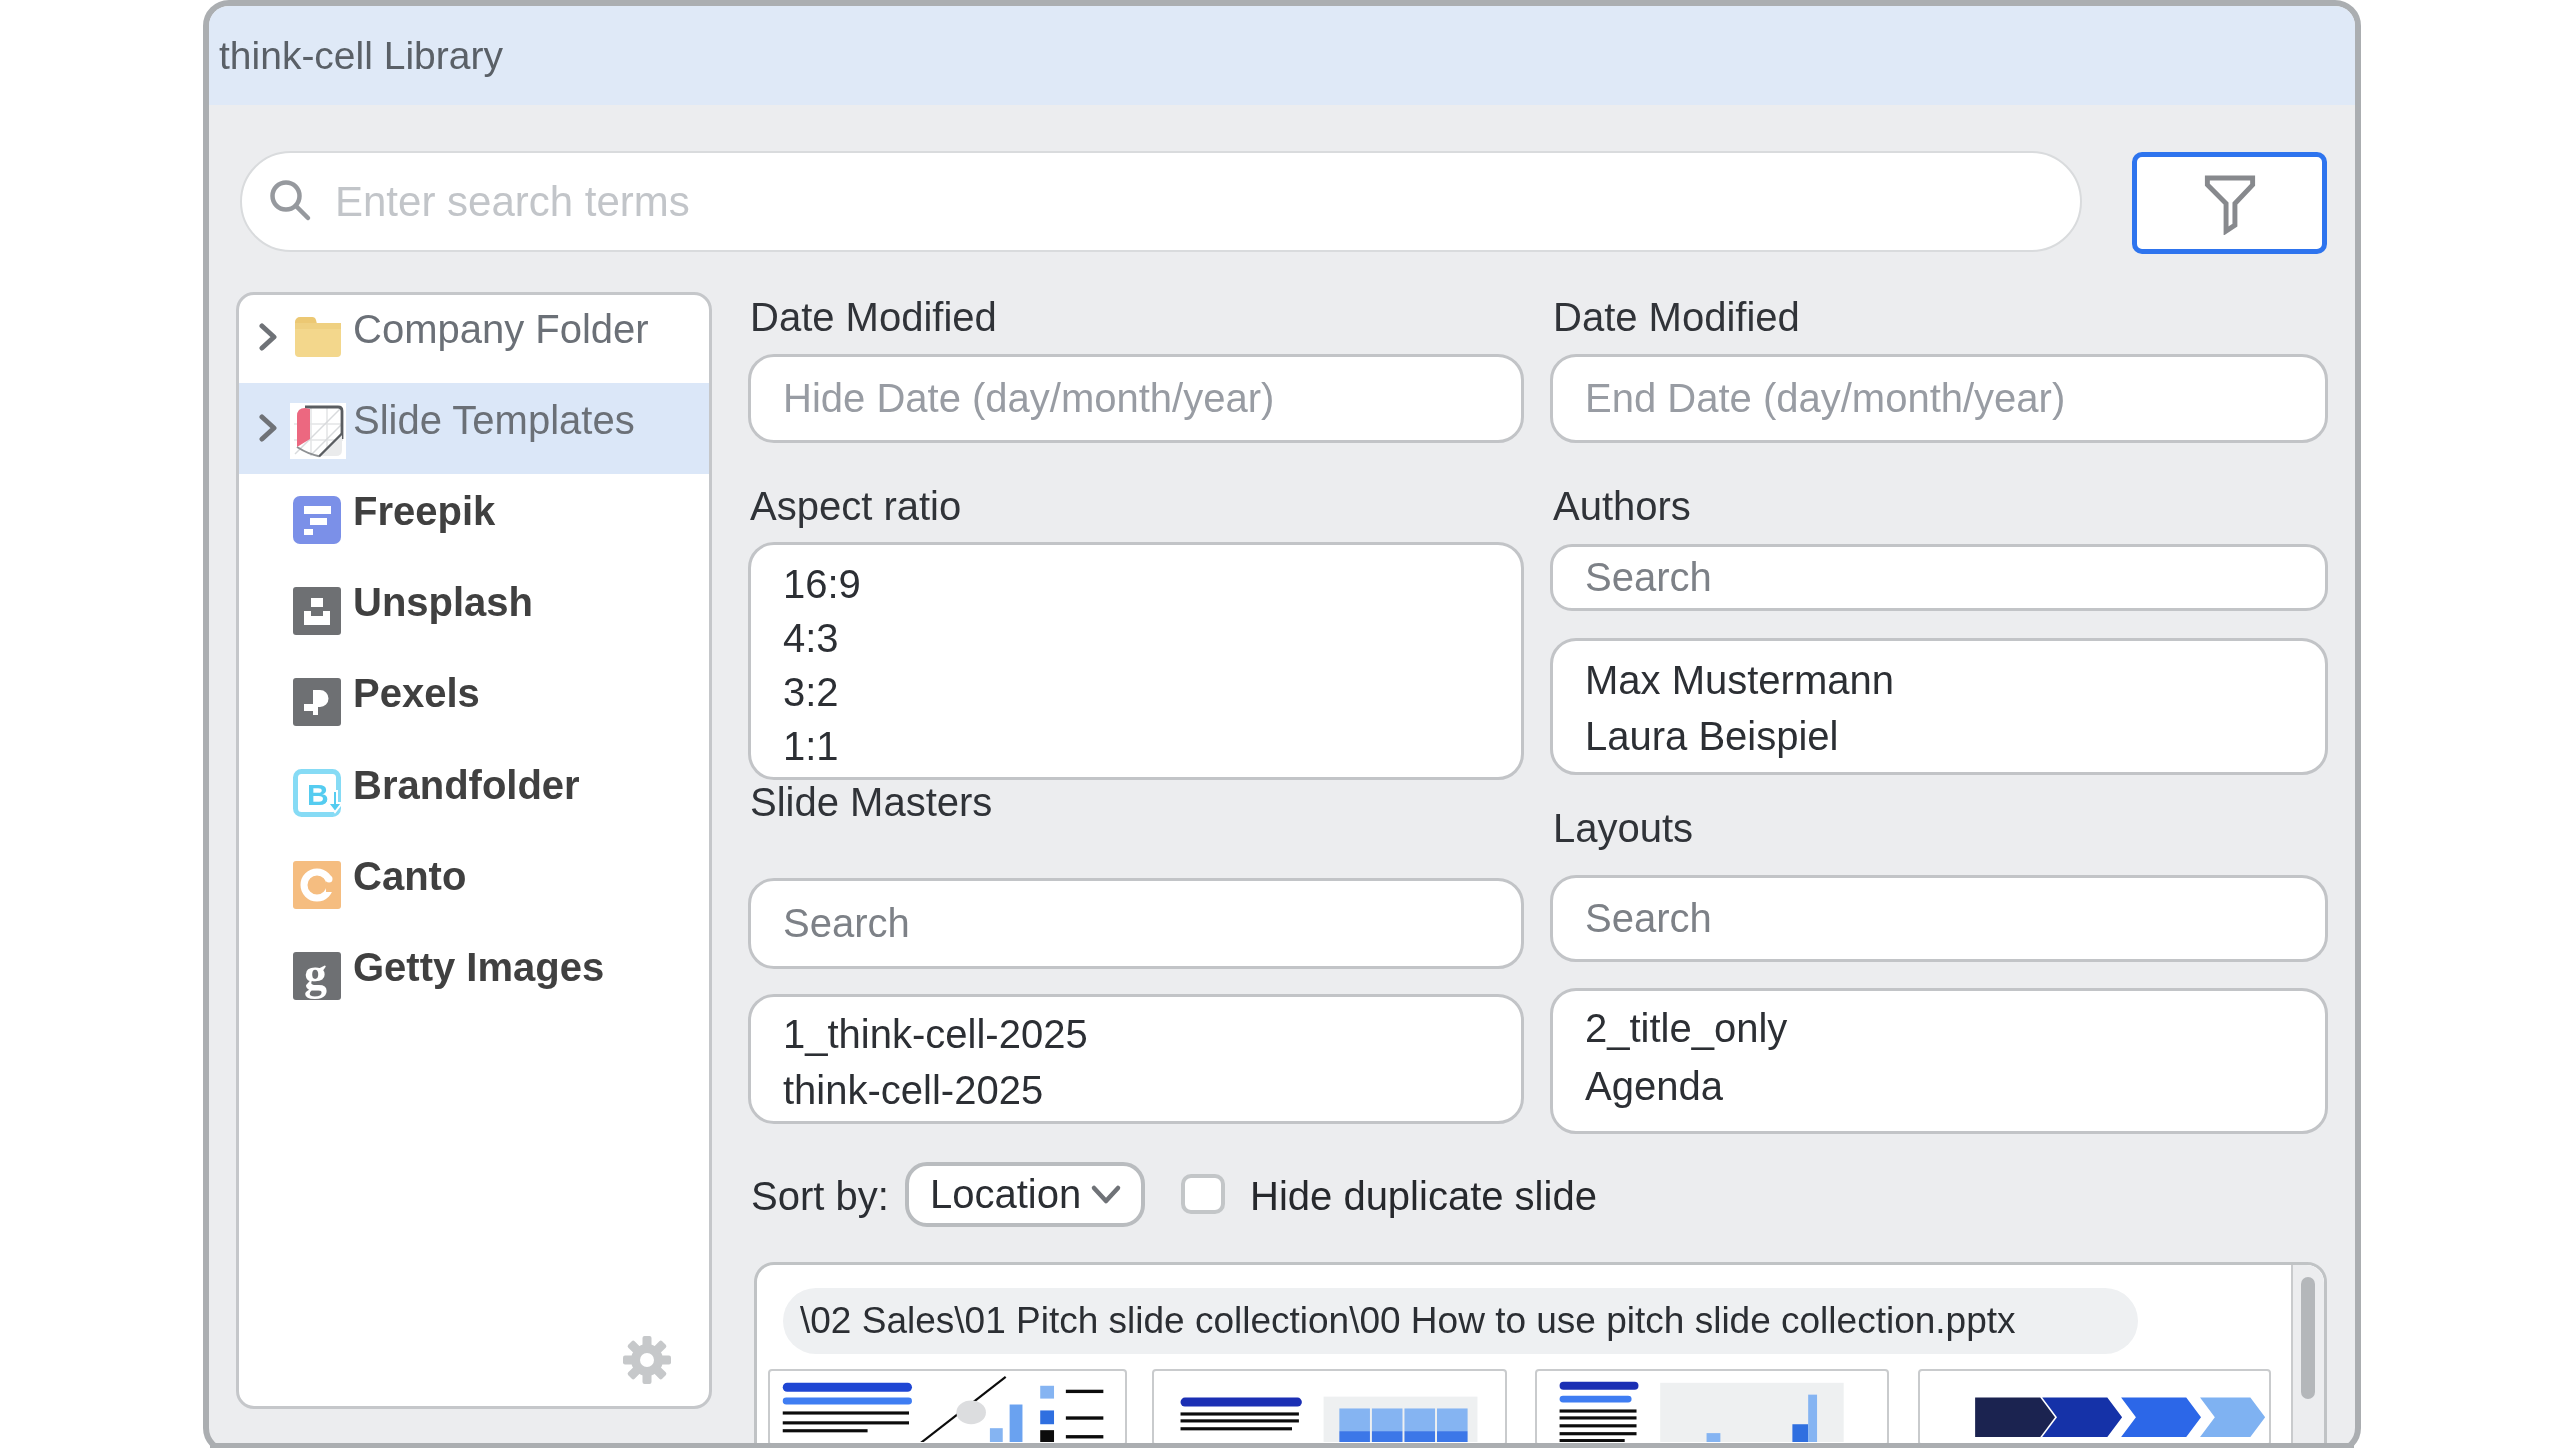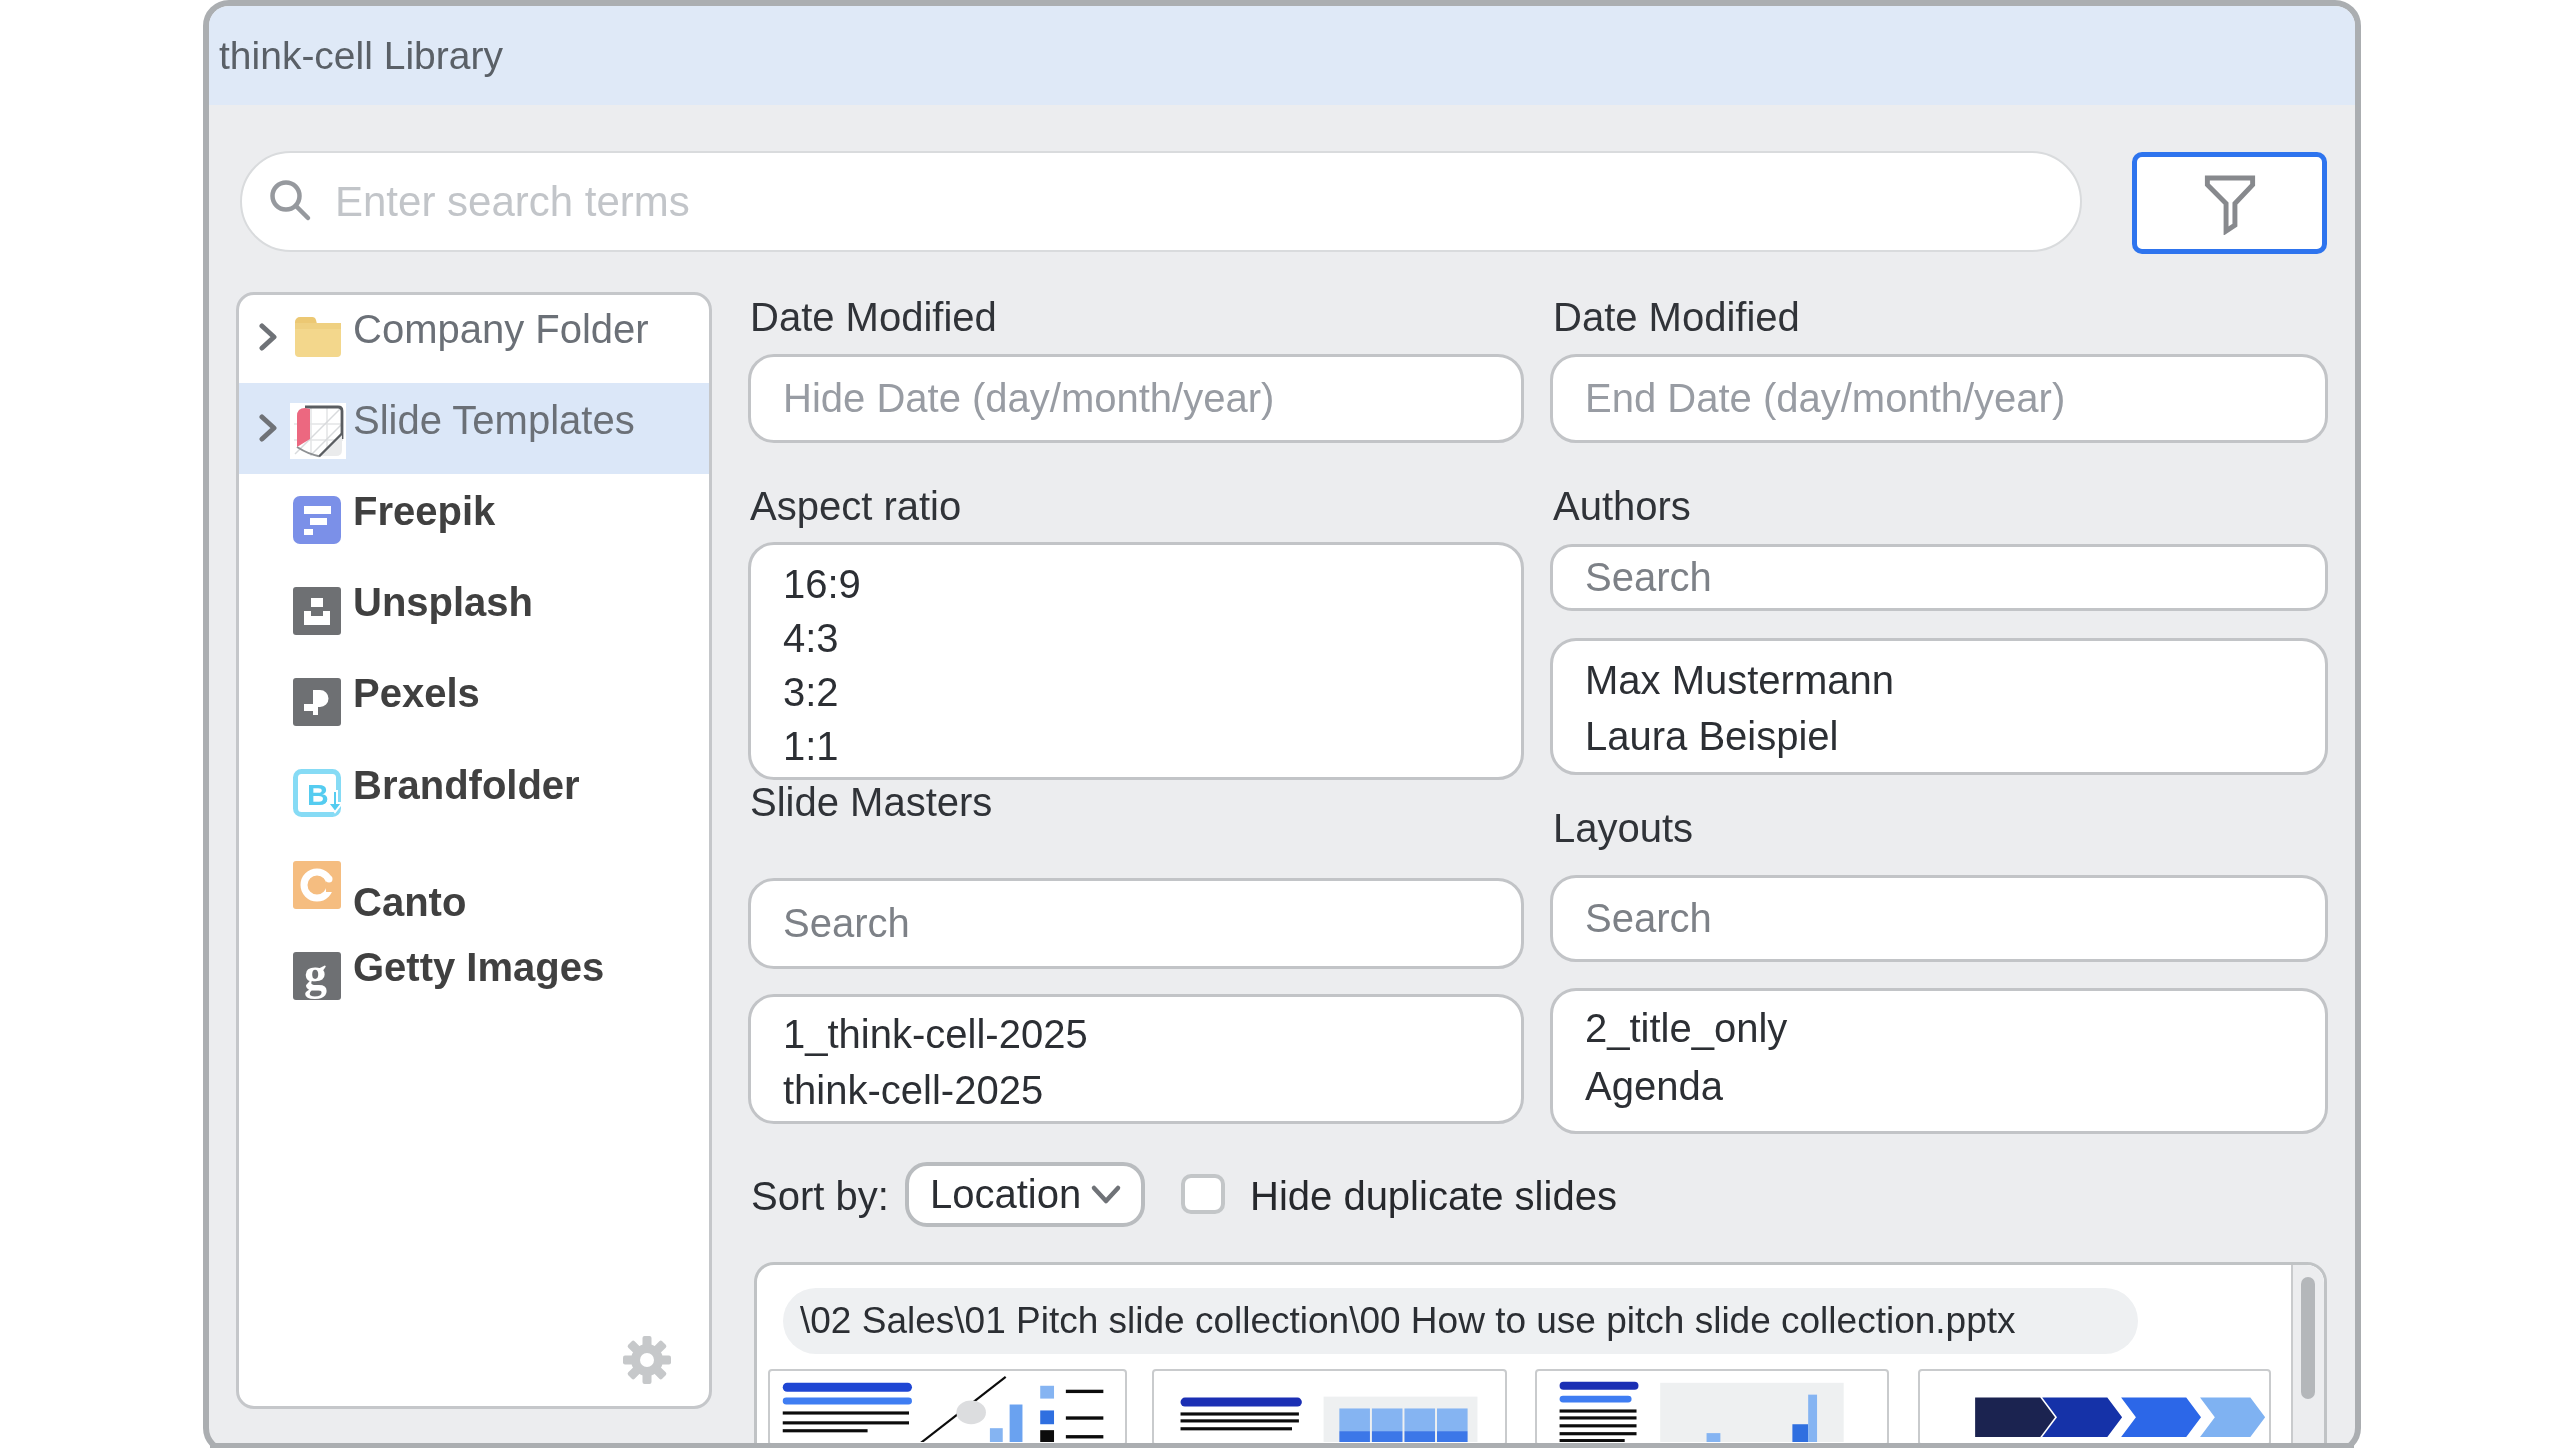--- a/index.html
+++ b/index.html
@@ -136,21 +136,21 @@
 <div class="abs row" style="top:748px;">
     <span class="rowtxt2">Brandfolder</span>
   </div>
 
 <svg class="abs" style="left:293px; top:861px;" width="48" height="48" viewBox="0 0 48 48">
   <rect x="0" y="0" width="48" height="48" rx="3" fill="#f5bd80"></rect>
   <circle cx="24" cy="24" r="13" fill="none" stroke="#fff" stroke-width="7"></circle>
   <rect x="33" y="17" width="10" height="14" fill="#f5bd80"></rect>
   <circle cx="36" cy="18" r="3.5" fill="#fff"></circle>
 </svg>
-<div class="abs row" style="top:865px;justify-content:center;">
+<div class="abs row" style="top:839px;justify-content:center;">
     <span class="rowtxt2">Canto</span>
   </div>
 
 <svg class="abs" style="left:293px; top:952px;" width="48" height="48" viewBox="0 0 48 48">
   <rect x="0" y="0" width="48" height="48" rx="3" fill="#6e7073"></rect>
   <text x="11" y="37" font-family="Liberation Serif, serif" font-weight="bold" font-size="46" fill="#fff">g</text>
 </svg>
 <div class="abs row" style="top:930px;">
     <span class="rowtxt2">Getty Images</span>
   </div>
@@ -206,21 +206,21 @@
 <div class="abs input" style="left:1550px; top:988px; width:778px; height:146px;"></div>
 <div class="abs itemtxt" style="left:1585px; top:999px; line-height:58px;">2_title_only<br>Agenda</div>
 
 <div class="abs label" style="left:751px; top:1174px; color:#2b2e33;">Sort by:</div>
 <div class="abs" style="left:905px; top:1162px; width:240px; height:65px; background:#fff; border:4px solid #b9bcbf; border-radius:22px;"></div>
 <div class="abs" style="left:930px; top:1162px; line-height:65px; font-size:40px; color:#2b2e33;">Location</div>
 <svg class="abs" style="left:1086px; top:1180px;" width="40" height="30" viewBox="0 0 40 30">
   <polyline points="8,8 20,21 32,8" fill="none" stroke="#6f7277" stroke-width="4.5" stroke-linecap="round" stroke-linejoin="round"></polyline>
 </svg>
 <div class="abs" style="left:1181px; top:1174px; width:44px; height:40px; background:#fff; border:4px solid #c3c6c8; border-radius:10px;"></div>
-<div class="abs" style="left:1250px; top:1174px; font-size:40px; color:#26282c;">Hide duplicate slides</div>
+<div class="abs" style="left:1250px; top:1174px; font-size:40px; color:#26282c;">Hide duplicate slide</div>
 
 <div class="abs panel"></div>
 <div class="abs" style="left:2291px; top:1265px; width:33px; height:188px; background:#ecedef; border-left:2px solid #c9cbcd; border-radius:0 18px 0 0;"></div>
 <div class="abs" style="left:2301px; top:1277px; width:14px; height:122px; background:#b4b7ba; border-radius:9px;"></div>
 <div class="abs pill">\02 Sales\01 Pitch slide collection\00 How to use pitch slide collection.pptx</div>
 
 <div class="abs card" style="left:768px; width:359px;"></div>
 <svg class="abs" style="left:768px; top:1369px;" width="357" height="73" viewBox="0 0 360 74">
   <rect x="14" y="14" width="131" height="9" rx="4.5" fill="#1f46d3"></rect>
   <rect x="14" y="29" width="131" height="7" rx="3.5" fill="#3f7df2"></rect>

